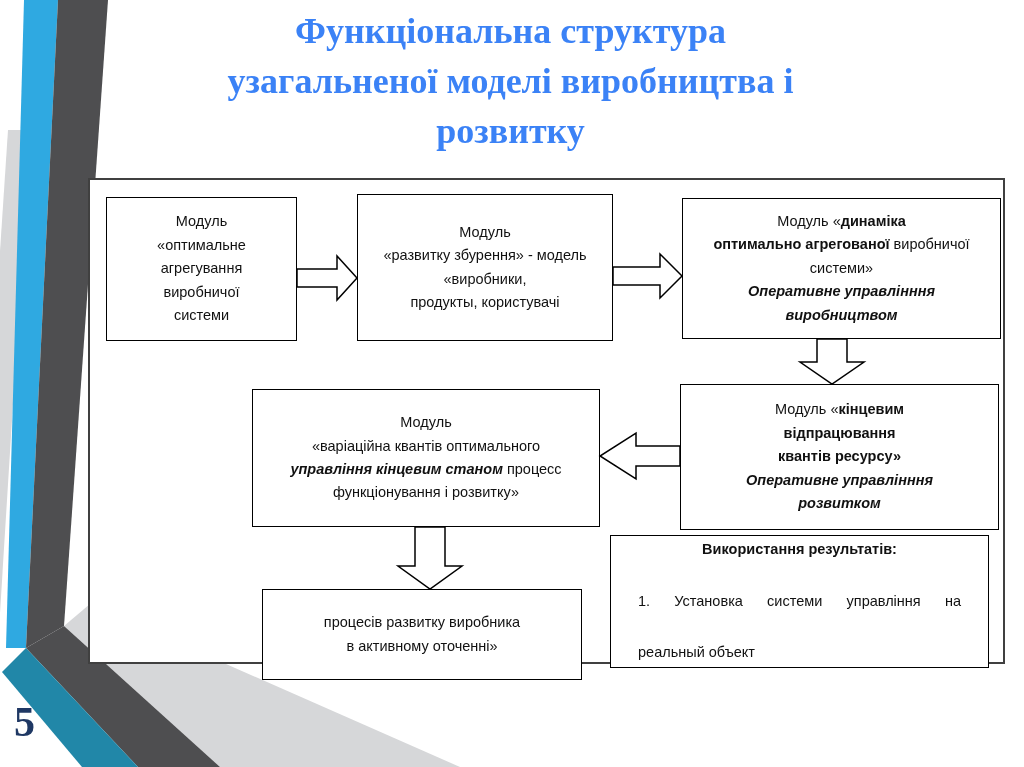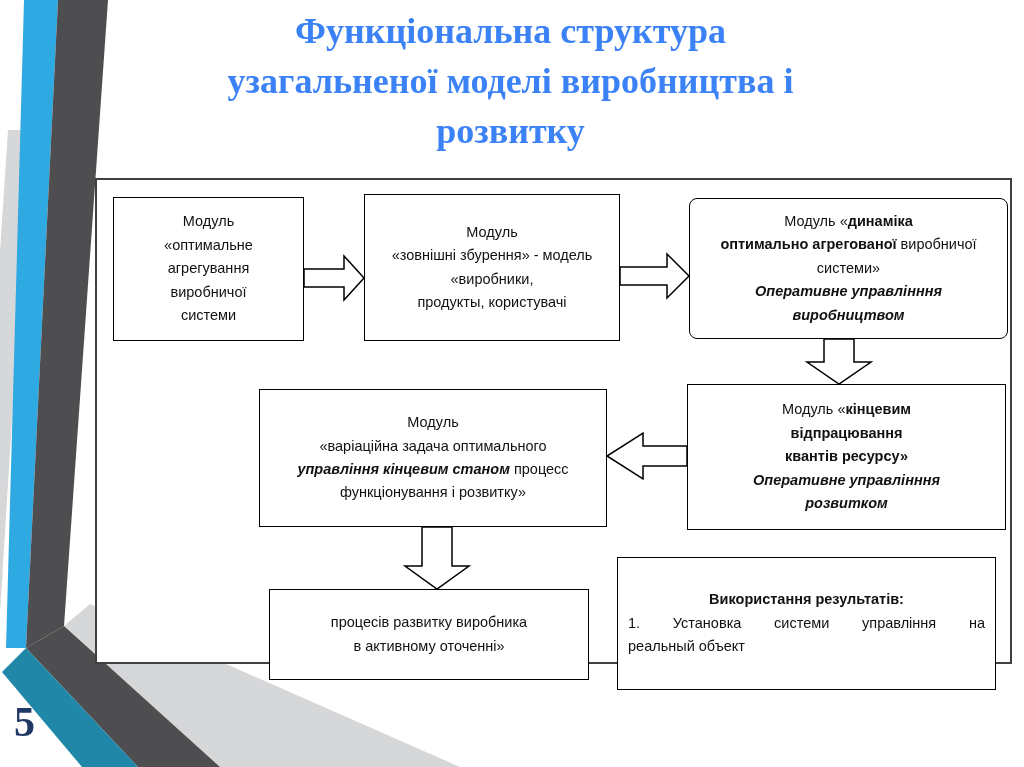--- a/index.html
+++ b/index.html
@@ -33,21 +33,20 @@
     line-height:50px;
     color:#3b82f6;
     z-index:2;
   }
   .frame {
     position:absolute; left:88px; top:178px;
     width:917px; height:486px;
     border:2px solid #404040;
     background:#fff;
     z-index:1;
-    margin-left:7px;
   }
   .box {
     position:absolute;
     border:1.5px solid #000;
     background:#fff;
     display:flex;
     flex-direction:column;
     justify-content:center;
     text-align:center;
     font-size:14.5px;
@@ -56,25 +55,25 @@
   }
   .box .line { display:block; }
   .b  { font-weight:bold; }
   .bi { font-weight:bold; font-style:italic; }
   .arrow { position:absolute; overflow:visible; }
   .arrow polygon { fill:#ffffff; stroke:#000000; stroke-width:1.5; }
 
   
   .box-1 { left:16px;  top:17px;  width:191px; height:144px; }
   .box-2 { left:267px; top:14px;  width:256px; height:147px; }
-  .box-3 { left:592px; top:18px;  width:319px; height:141px;border-radius:8px; }
+  .box-3 { left:592px; top:18px;  width:319px; height:141px; }
   .box-4 { left:590px; top:204px; width:319px; height:146px; }
   .box-5 { left:162px; top:209px; width:348px; height:138px; }
   .box-6 { left:172px; top:409px; width:320px; height:91px; }
-  .box-7 { left:520px; top:377px; width:379px; height:133px; padding:6px 10px; }
+  .box-7 { left:520px; top:355px; width:379px; height:133px; padding:6px 27px;gap:28px; }
   .box-7 .body { text-align:left; }
   .box-7 .justify { text-align:justify; text-align-last:justify; }
 
   .arrow-a { left:207px; top:76px; }
   .arrow-b { left:523px; top:74px; }
   .arrow-c { left:710px; top:159px; }
   .arrow-d { left:510px; top:253px; }
   .arrow-e { left:308px; top:347px; }
 </style>
 </head>
@@ -98,21 +97,21 @@
   <div class="box box-1">
     <div class="line"><span>Модуль</span></div>
     <div class="line"><span>«оптимальне</span></div>
     <div class="line"><span>агрегування</span></div>
     <div class="line"><span>виробничої</span></div>
     <div class="line"><span>системи</span></div>
   </div>
 
   <div class="box box-2">
     <div class="line"><span>Модуль</span></div>
-    <div class="line"><span>«зовнішні збурення» - модель</span></div>
+    <div class="line"><span>«развитку збурення» - модель</span></div>
     <div class="line"><span>«виробники,</span></div>
     <div class="line"><span>продукты, користувачі</span></div>
   </div>
 
   <div class="box box-3">
     <div class="line"><span>Модуль «</span><span class="b">динаміка</span></div>
     <div class="line"><span class="b">оптимально агрегованої</span><span> виробничої</span></div>
     <div class="line"><span>системи»</span></div>
     <div class="line bi"><span>Оперативне управлінння</span></div>
     <div class="line bi"><span>виробництвом</span></div>
@@ -121,21 +120,21 @@
   <div class="box box-4">
     <div class="line"><span>Модуль «</span><span class="b">кінцевим</span></div>
     <div class="line b"><span>відпрацювання</span></div>
     <div class="line b"><span>квантів ресурсу»</span></div>
     <div class="line bi"><span>Оперативне управлінння</span></div>
     <div class="line bi"><span>розвитком</span></div>
   </div>
 
   <div class="box box-5">
     <div class="line"><span>Модуль</span></div>
-    <div class="line"><span>«варіаційна задача оптимального</span></div>
+    <div class="line"><span>«варіаційна квантів оптимального</span></div>
     <div class="line"><span class="bi">управління кінцевим станом</span><span> процесс</span></div>
     <div class="line"><span>функціонування і розвитку»</span></div>
   </div>
 
   <div class="box box-6">
     <div class="line"><span>процесів развитку виробника</span></div>
     <div class="line"><span>в активному оточенні»</span></div>
   </div>
 
   <div class="box box-7">

